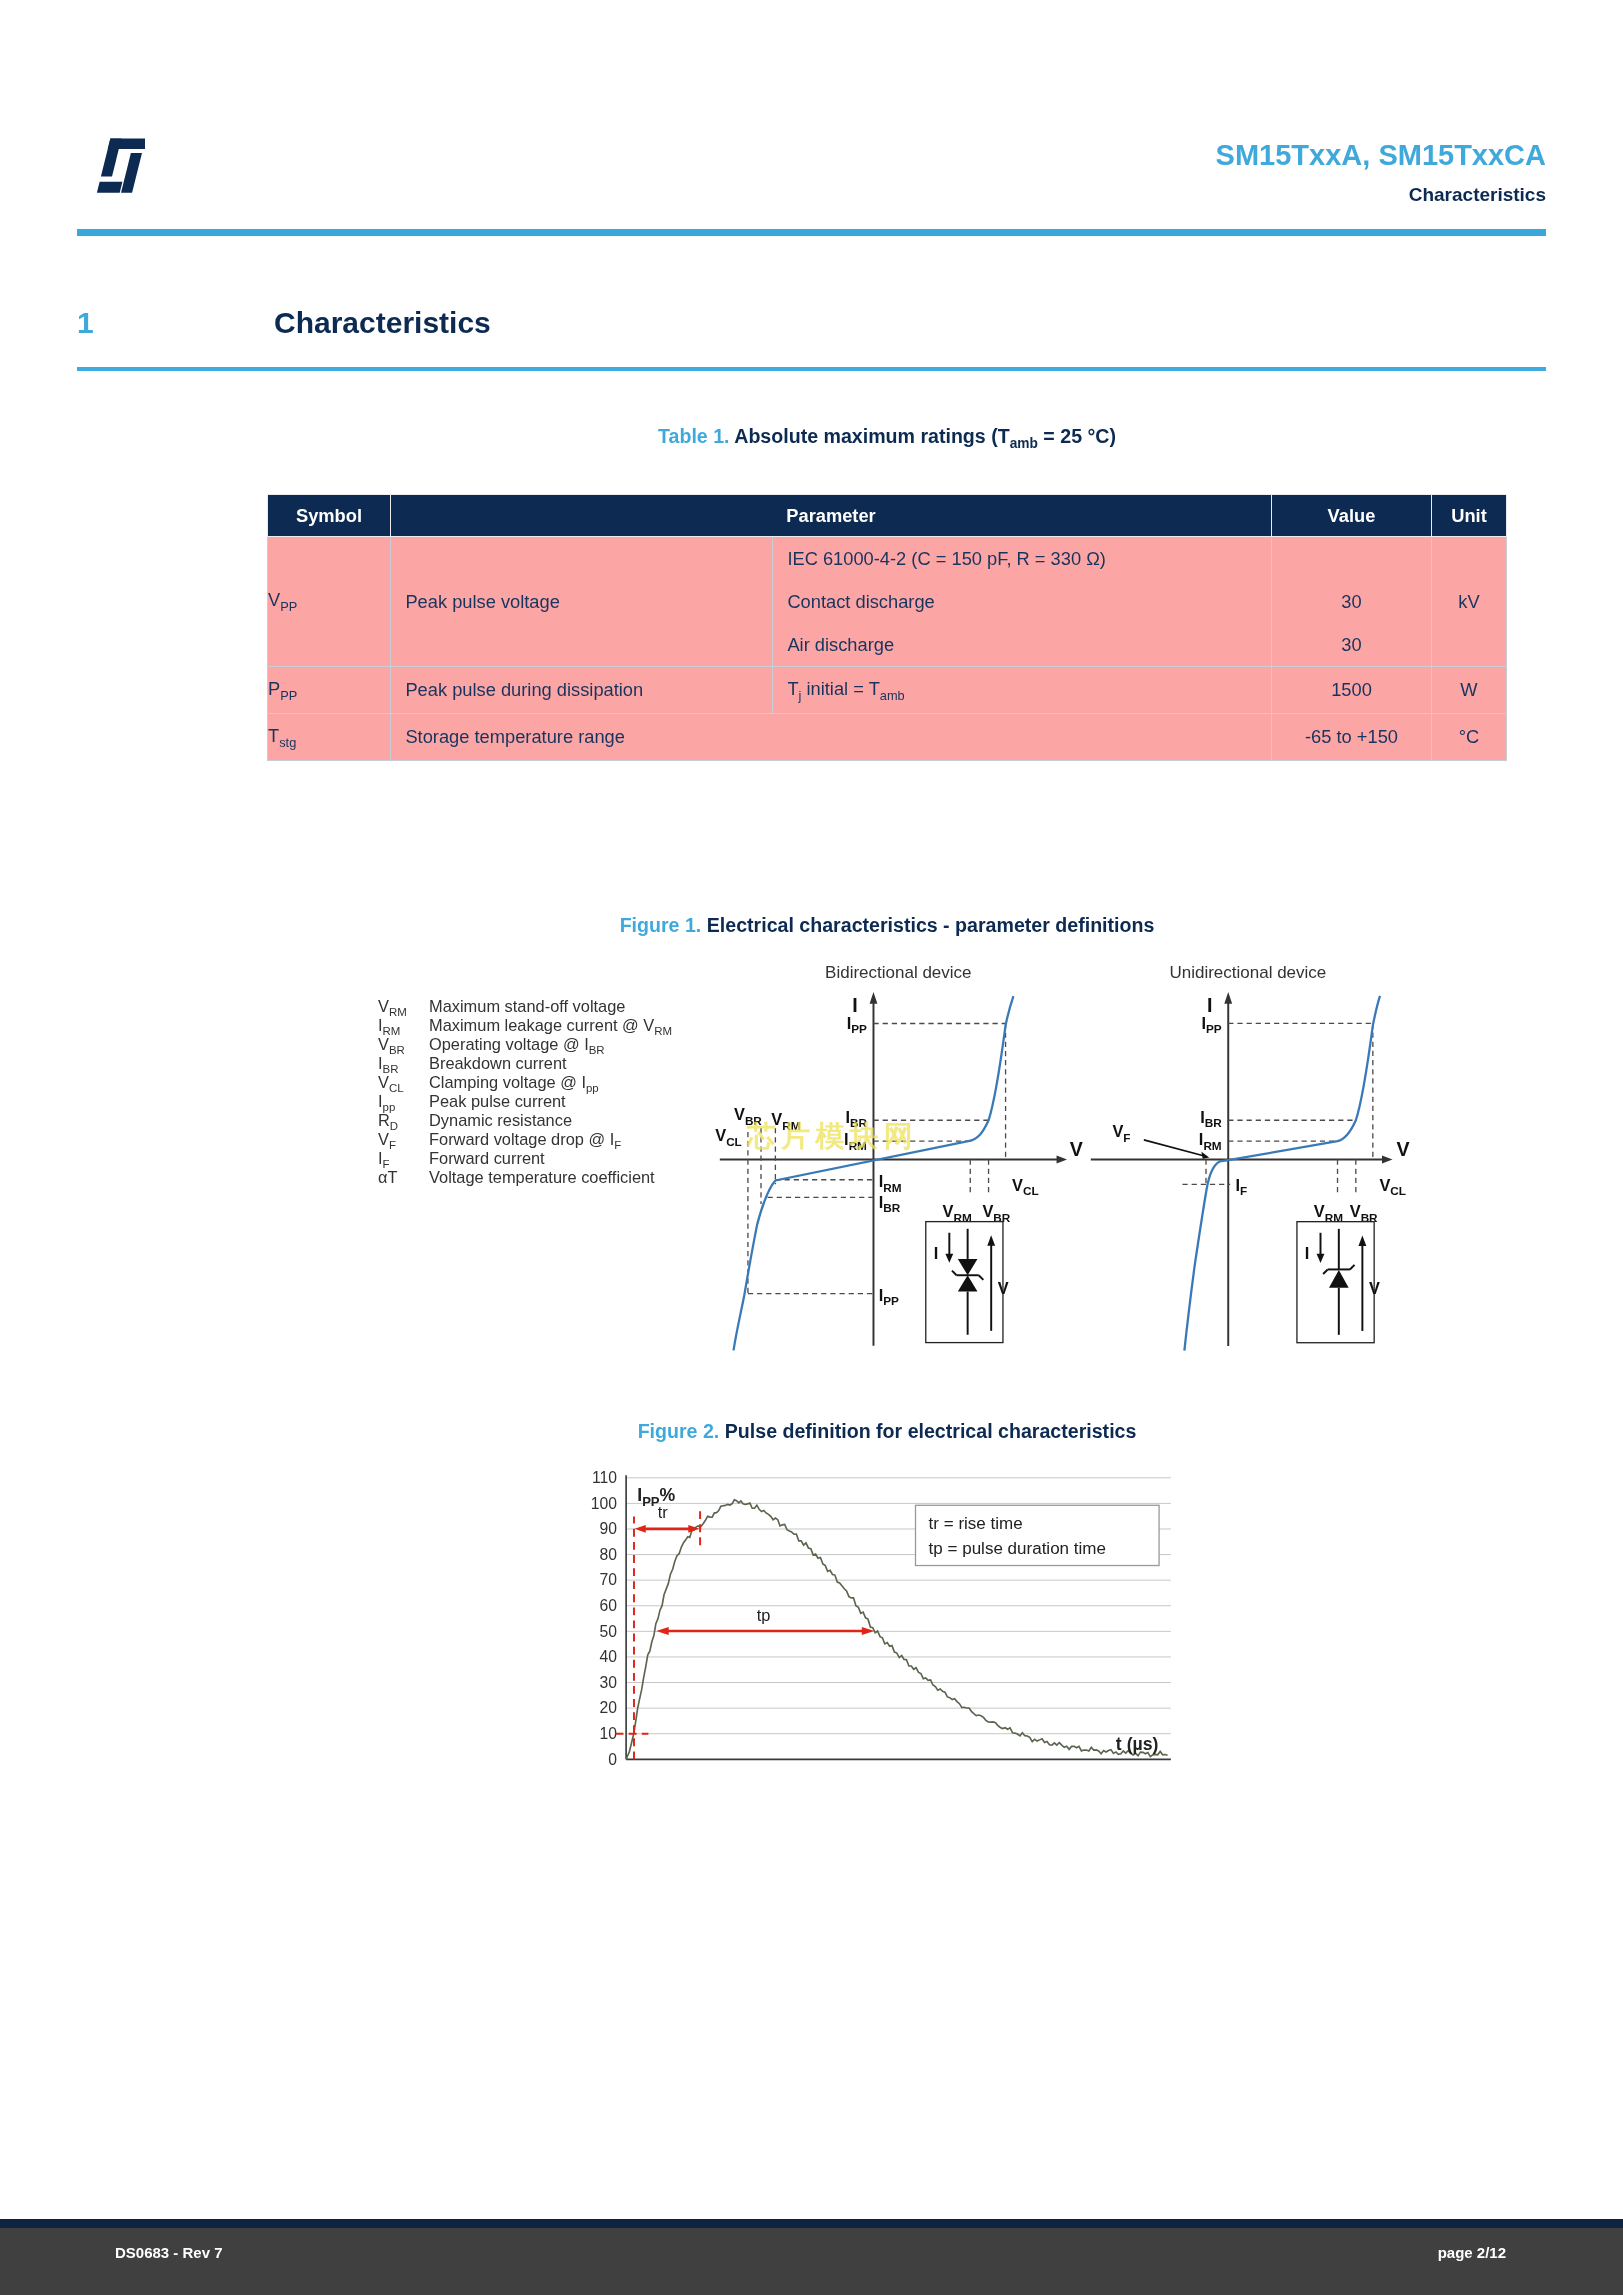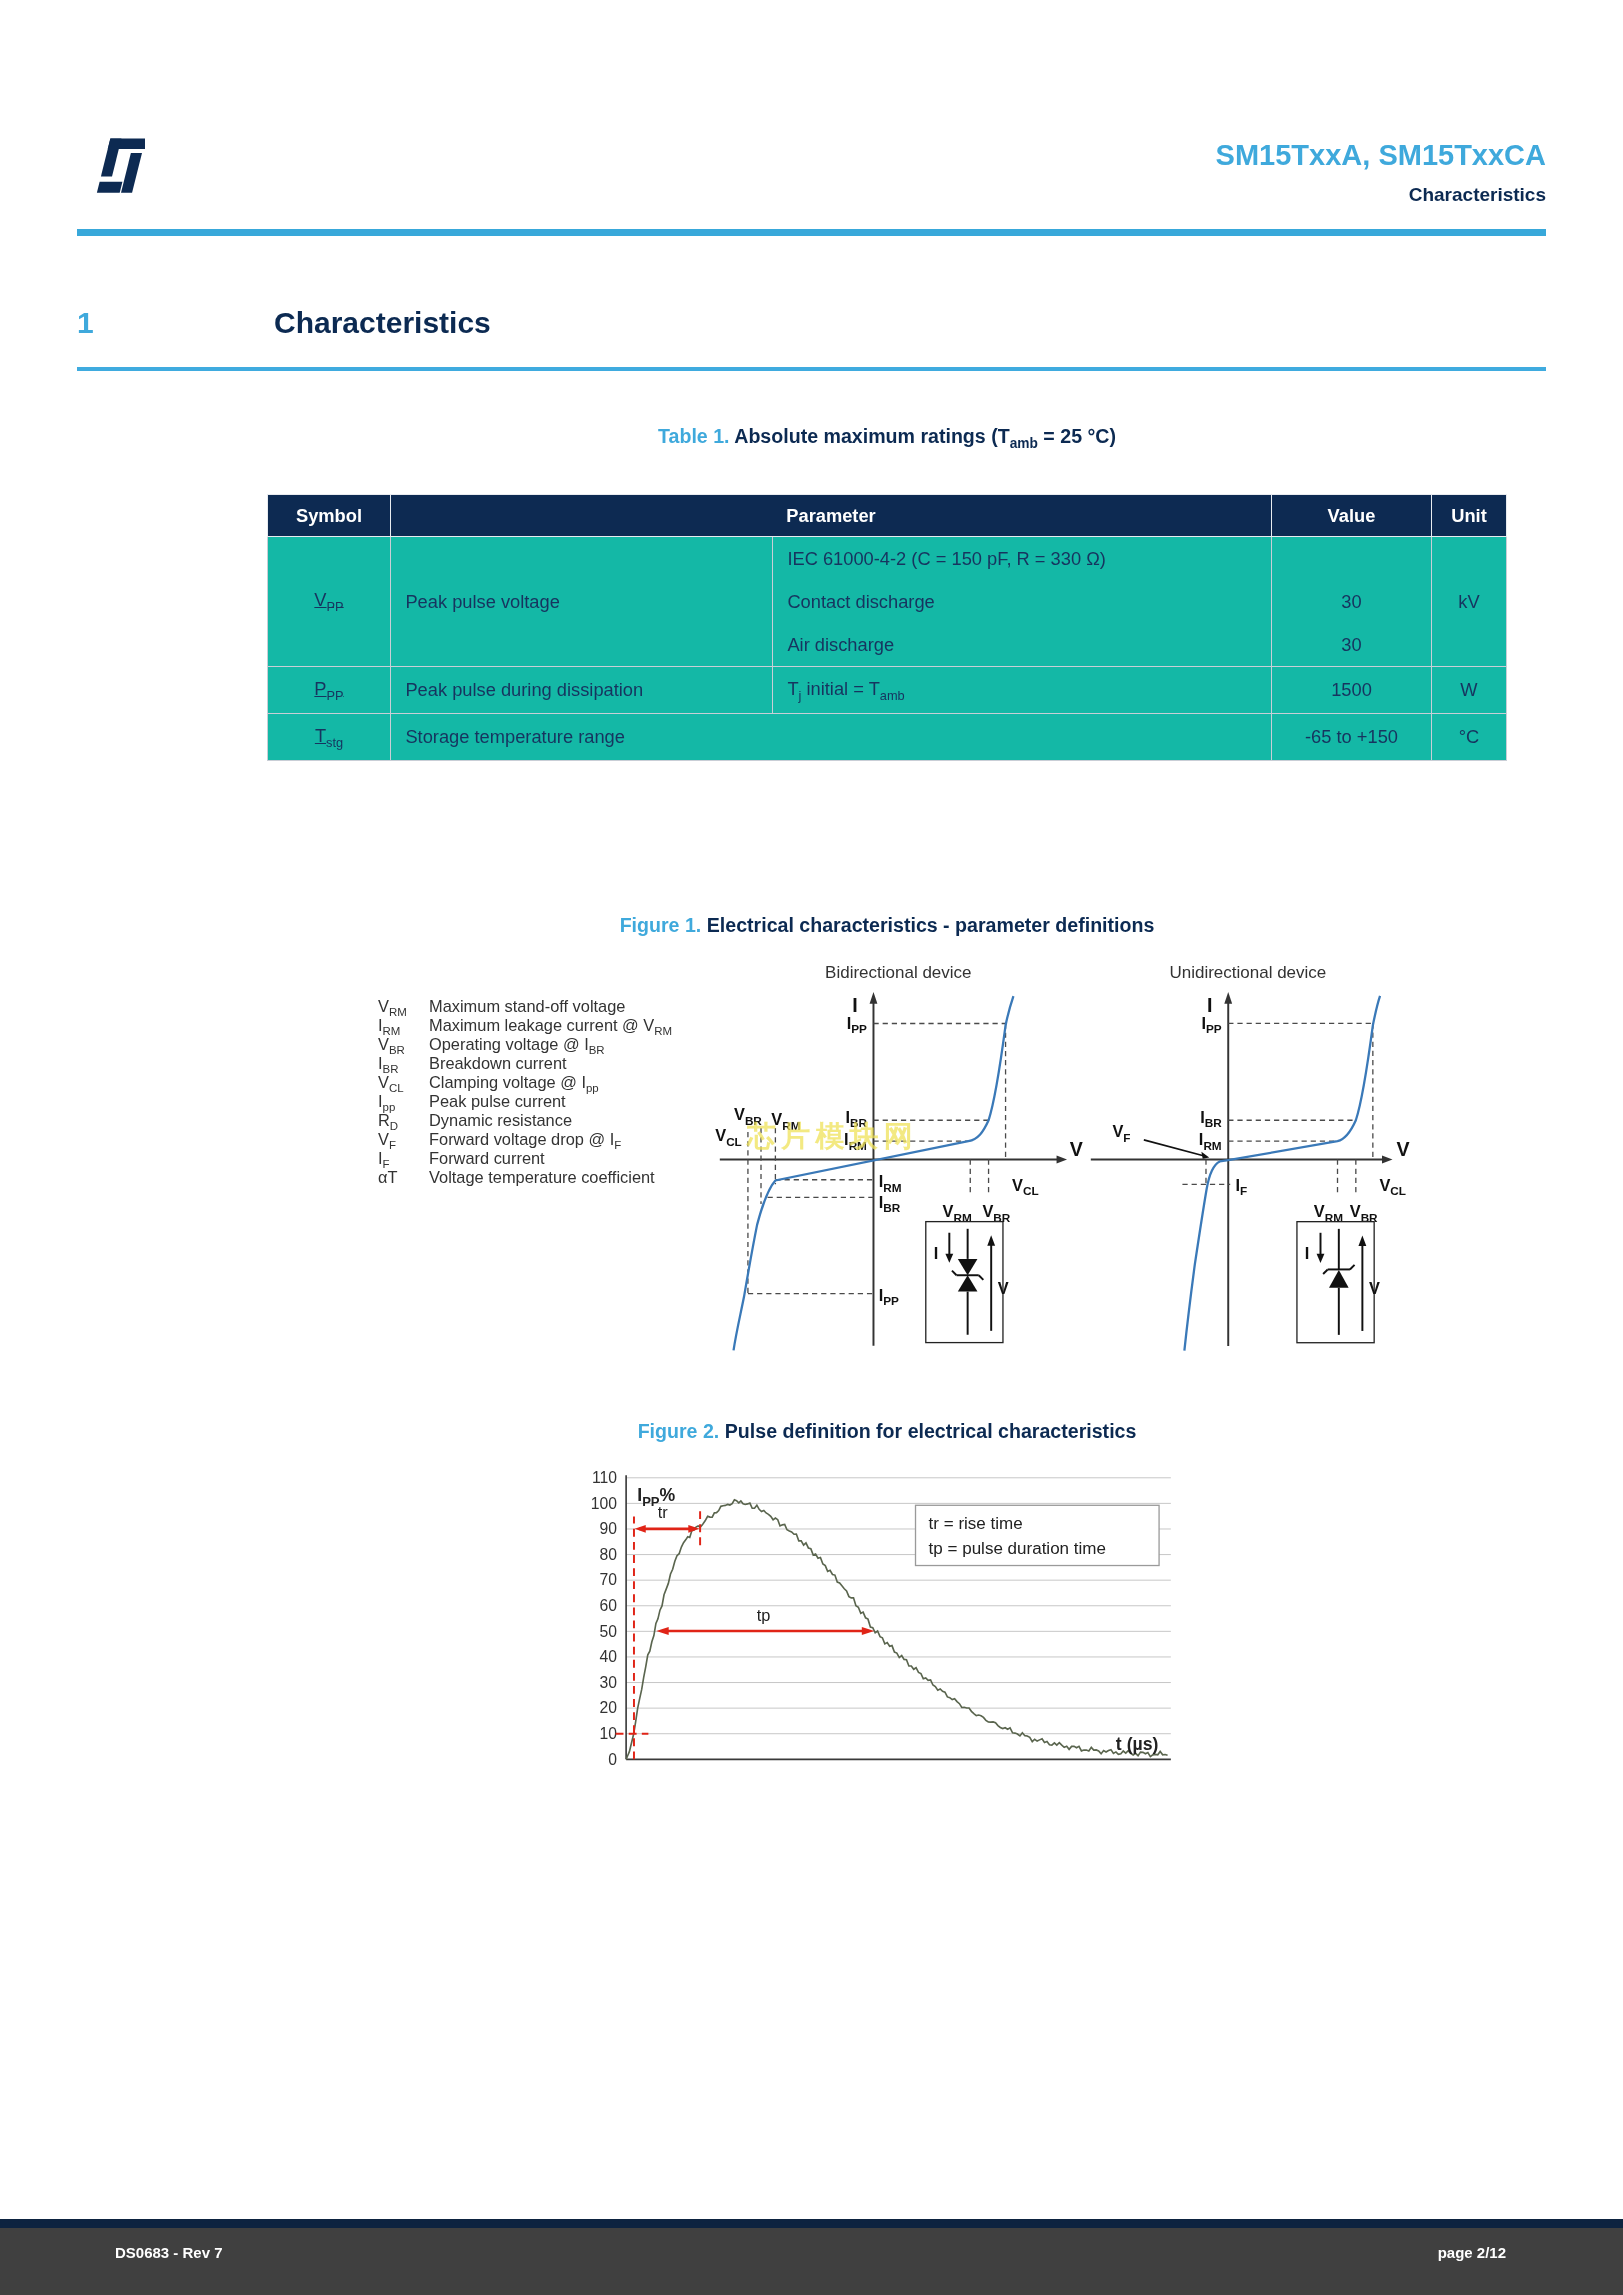--- a/index.html
+++ b/index.html
@@ -24,22 +24,22 @@
   .caption .cap-label { color:#3fa9dc; }
   .caption .cap-title { color:#0c2a52; }
   sub { font-size:0.7em; }
 
   
   table.t1 { border-collapse:collapse; table-layout:fixed; width:1240px; font-size:18.3px; color:#17345f; }
   table.t1 th {
     background:#0d2a52; color:#ffffff; font-weight:bold; font-size:18.3px;
     height:42px; border:1.3px solid #e8ebef; text-align:center; vertical-align:middle;
   }
-  table.t1 td { border:1.3px solid #c9ced6; vertical-align:middle; background:#14b8a6; }
-  td.c-sym   { text-align:center;text-decoration:underline; }
+  table.t1 td { border:1.3px solid #c9ced6; vertical-align:middle; background:#fca5a5; }
+  td.c-sym   { text-align:left; }
   td.c-param { text-align:left; padding-left:14.4px; }
   td.c-val   { text-align:center; }
   td.c-unit  { text-align:center; }
   .cell-lines > div { height:43px; display:flex; align-items:center; }
   .cell-lines.center > div { justify-content:center; }
   td.h72 { height:47px; }
 
   
   .f1-legend { font-size:16.4px; color:#333; }
   .f1-row { display:flex; height:19px; align-items:center; }

